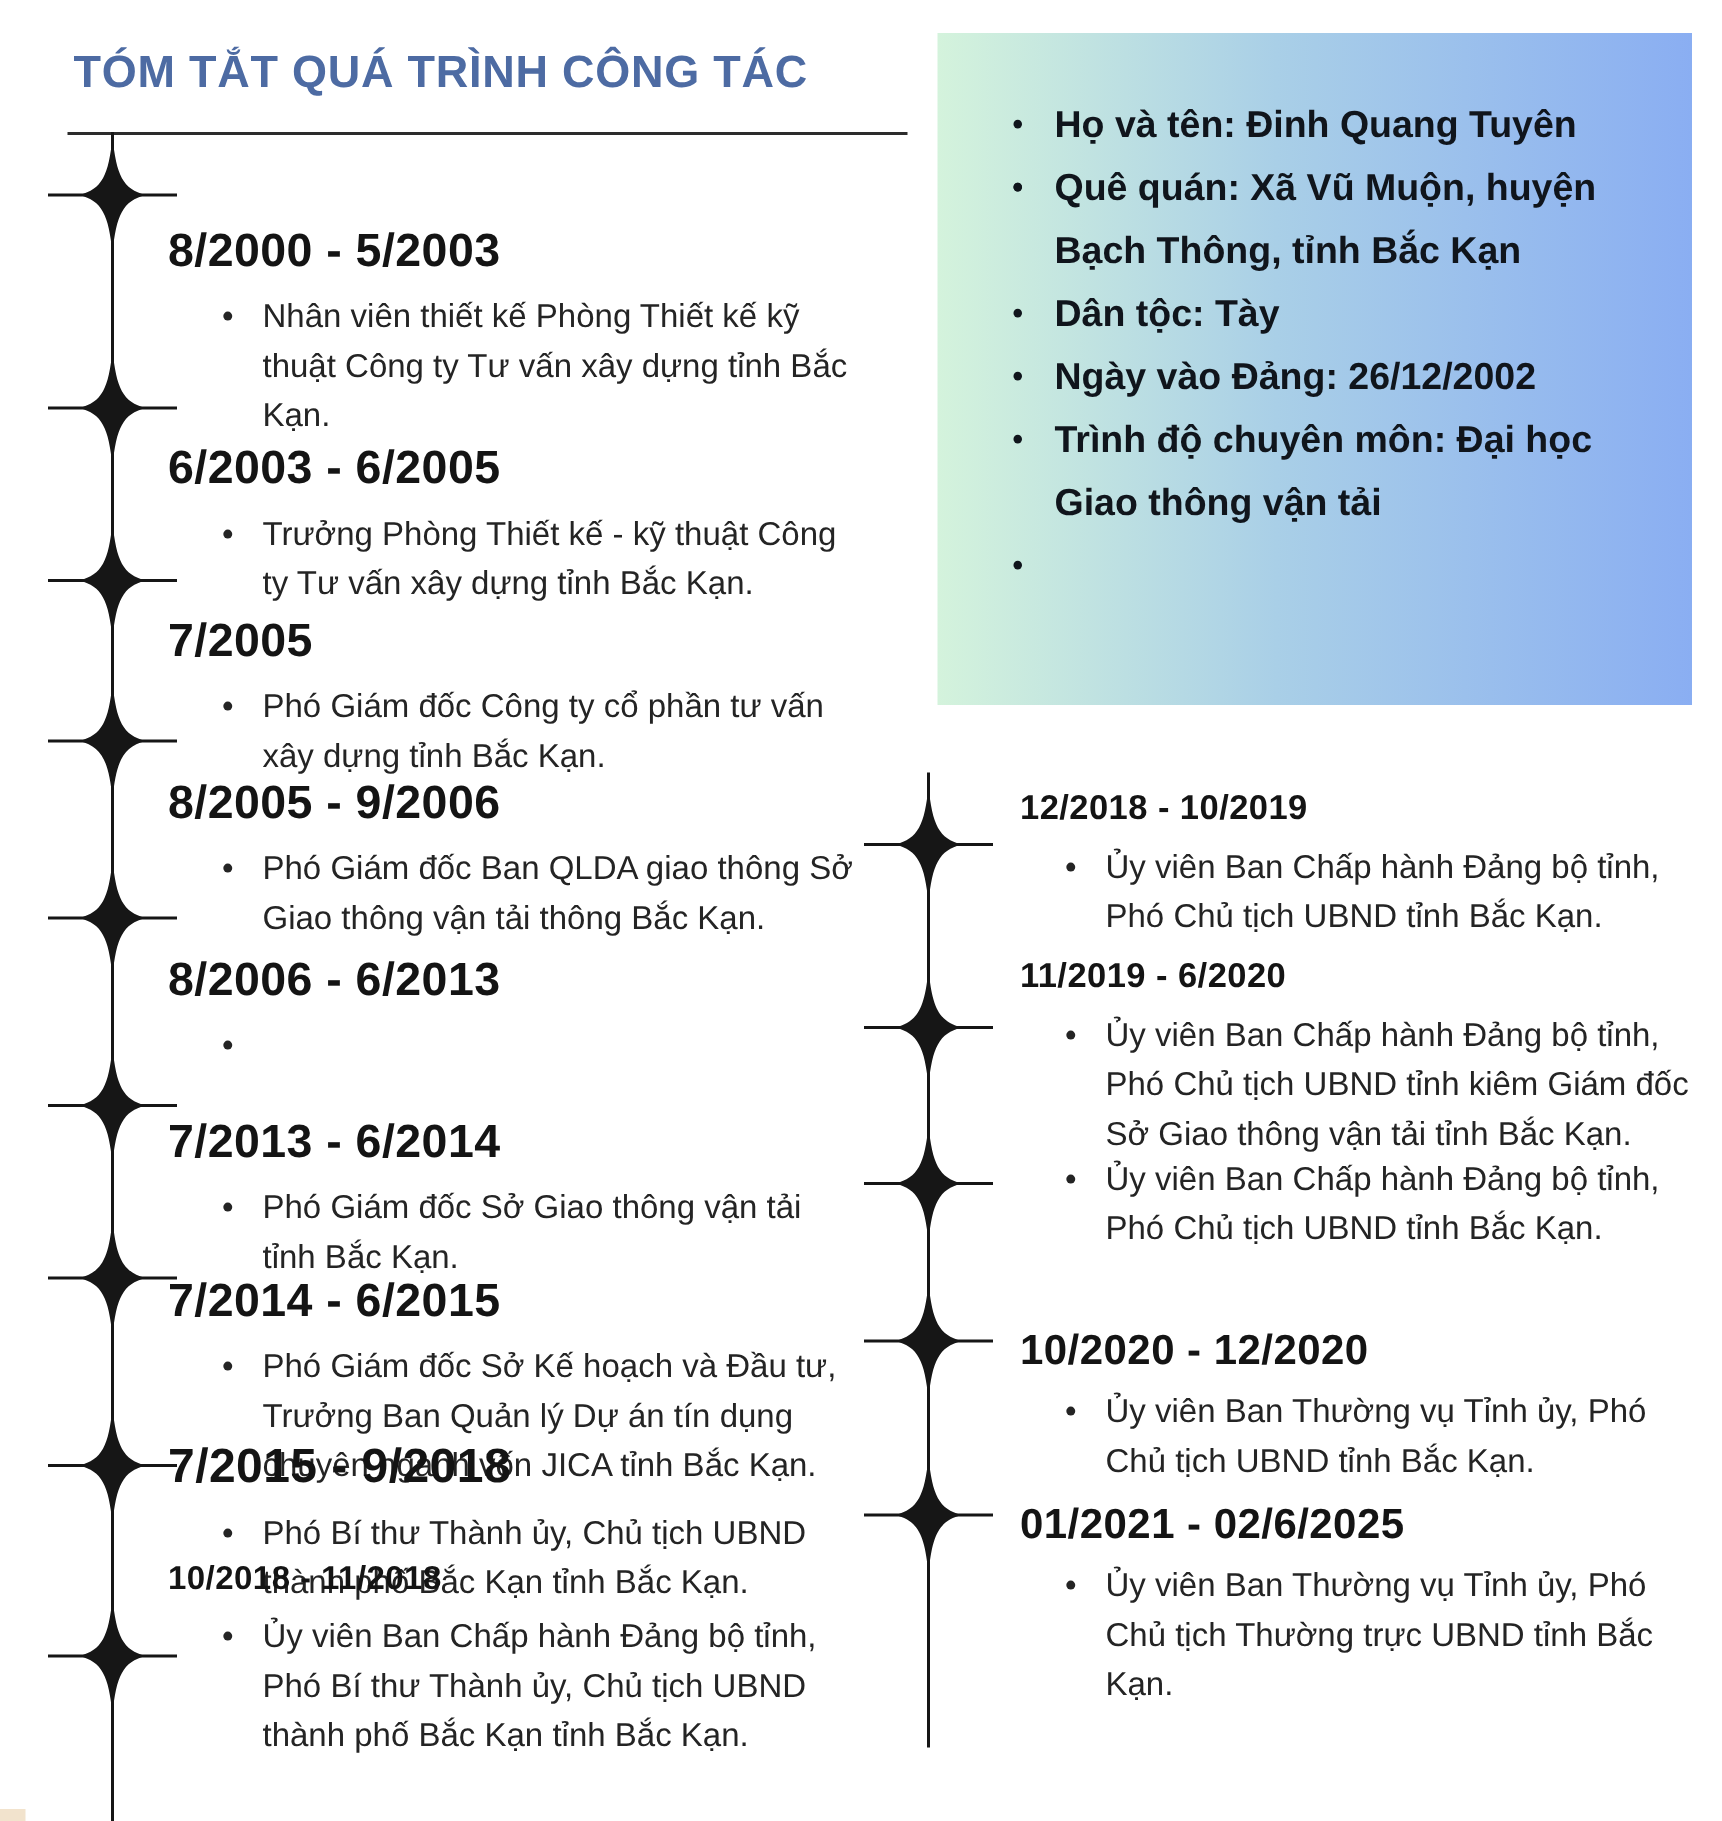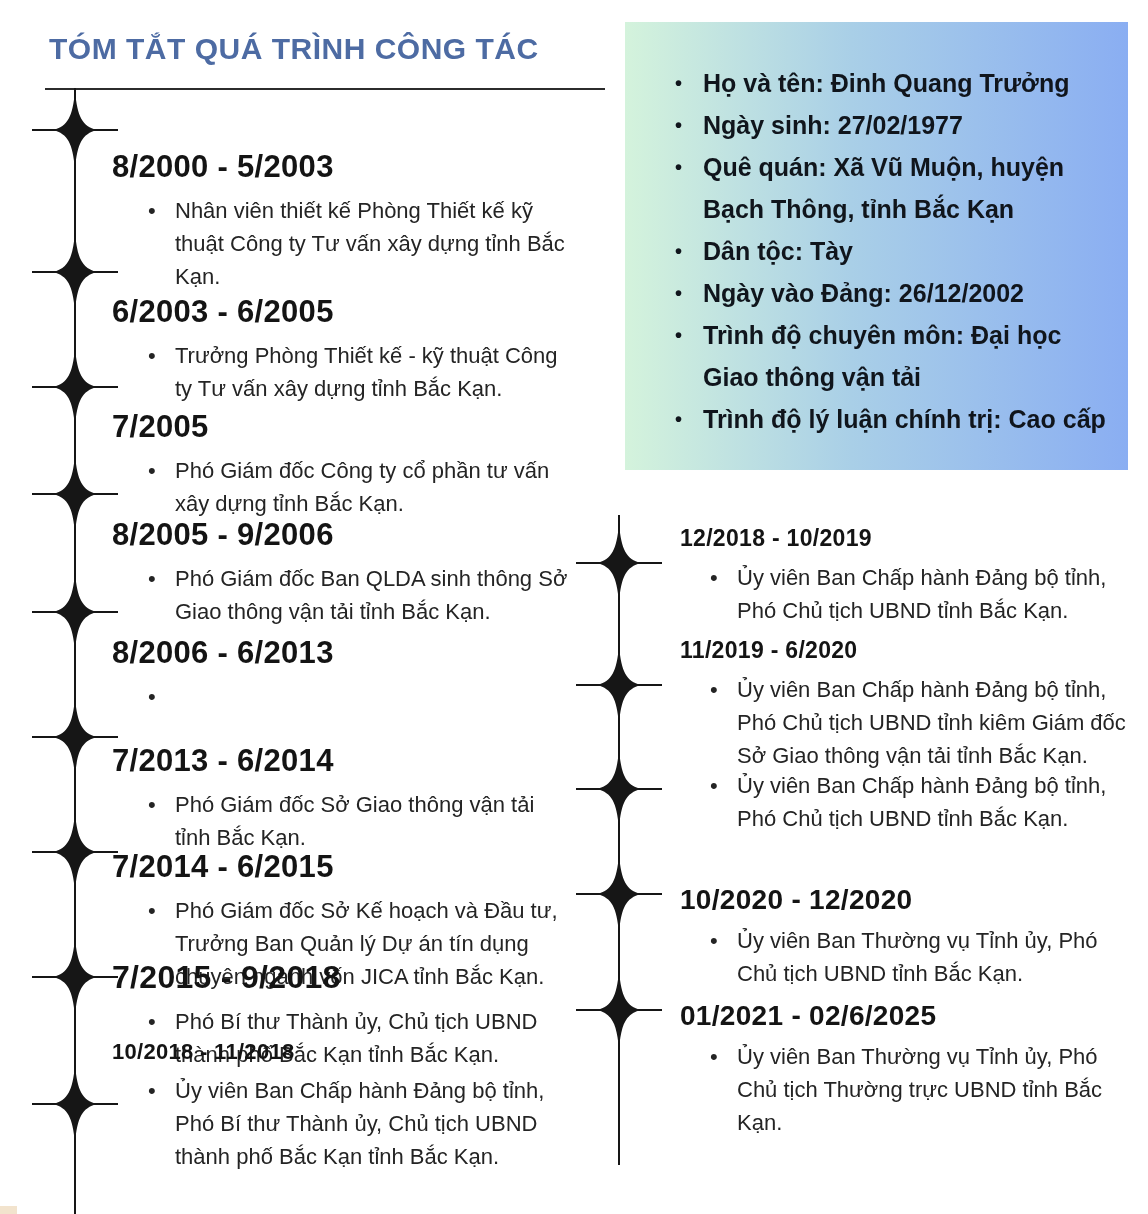--- a/index.html
+++ b/index.html
@@ -160,45 +160,45 @@
       </svg>
     </div>
   <div class="star" style="left:619px;top:1010px">
       <div class="hairline"></div>
       <svg width="44" height="78" viewBox="0 0 44 78">
         <path d="M22 0 C24.5 26 29 35 44 39 C29 43 24.5 52 22 78 C19.5 52 15 43 0 39 C15 35 19.5 26 22 0 Z" fill="#161616"></path>
       </svg>
     </div>
 
   <div class="profile-box">
-    <div class="profile-item"><span class="bullet">•</span><span>Họ và tên: Đinh Quang Trưởng</span></div>
-    <div class="profile-item"><span class="bullet">•</span><span>Ngày sinh: 27/02/1977</span></div>
+    <div class="profile-item"><span class="bullet">•</span><span>Họ và tên: Đinh Quang Tuyên</span></div>
+    <div class="profile-item"><span class="bullet">•</span></div>
     <div class="profile-item"><span class="bullet">•</span><span>Quê quán: Xã Vũ Muộn, huyện Bạch Thông, tỉnh Bắc Kạn</span></div>
     <div class="profile-item"><span class="bullet">•</span><span>Dân tộc: Tày</span></div>
     <div class="profile-item"><span class="bullet">•</span><span>Ngày vào Đảng: 26/12/2002</span></div>
     <div class="profile-item"><span class="bullet">•</span><span>Trình độ chuyên môn: Đại học Giao thông vận tải</span></div>
-    <div class="profile-item"><span class="bullet">•</span><span>Trình độ lý luận chính trị: Cao cấp</span></div>
+    <div class="profile-item"><span class="bullet">•</span></div>
   </div>
 
   <div class="col-left">
     <div class="entry" style="top:110px">
       <div class="period fs27">8/2000 - 5/2003</div>
       <div class="desc"><span class="bullet">•</span><span>Nhân viên thiết kế Phòng Thiết kế kỹ thuật Công ty Tư vấn xây dựng tỉnh Bắc Kạn.</span></div>
     </div>
     <div class="entry" style="top:255px">
       <div class="period fs27">6/2003 - 6/2005</div>
       <div class="desc"><span class="bullet">•</span><span>Trưởng Phòng Thiết kế - kỹ thuật Công ty Tư vấn xây dựng tỉnh Bắc Kạn.</span></div>
     </div>
     <div class="entry" style="top:370px">
       <div class="period fs27">7/2005</div>
       <div class="desc"><span class="bullet">•</span><span>Phó Giám đốc Công ty cổ phần tư vấn xây dựng tỉnh Bắc Kạn.</span></div>
     </div>
     <div class="entry" style="top:478px">
       <div class="period fs27">8/2005 - 9/2006</div>
-      <div class="desc"><span class="bullet">•</span><span>Phó Giám đốc Ban QLDA sinh thông Sở Giao thông vận tải tỉnh Bắc Kạn.</span></div>
+      <div class="desc"><span class="bullet">•</span><span>Phó Giám đốc Ban QLDA giao thông Sở Giao thông vận tải thông Bắc Kạn.</span></div>
     </div>
     <div class="entry" style="top:596px">
       <div class="period fs27">8/2006 - 6/2013</div>
       <div class="desc"><span class="bullet">•</span></div>
     </div>
     <div class="entry" style="top:704px">
       <div class="period fs27">7/2013 - 6/2014</div>
       <div class="desc"><span class="bullet">•</span><span>Phó Giám đốc Sở Giao thông vận tải tỉnh Bắc Kạn.</span></div>
     </div>
     <div class="entry" style="top:810px">

